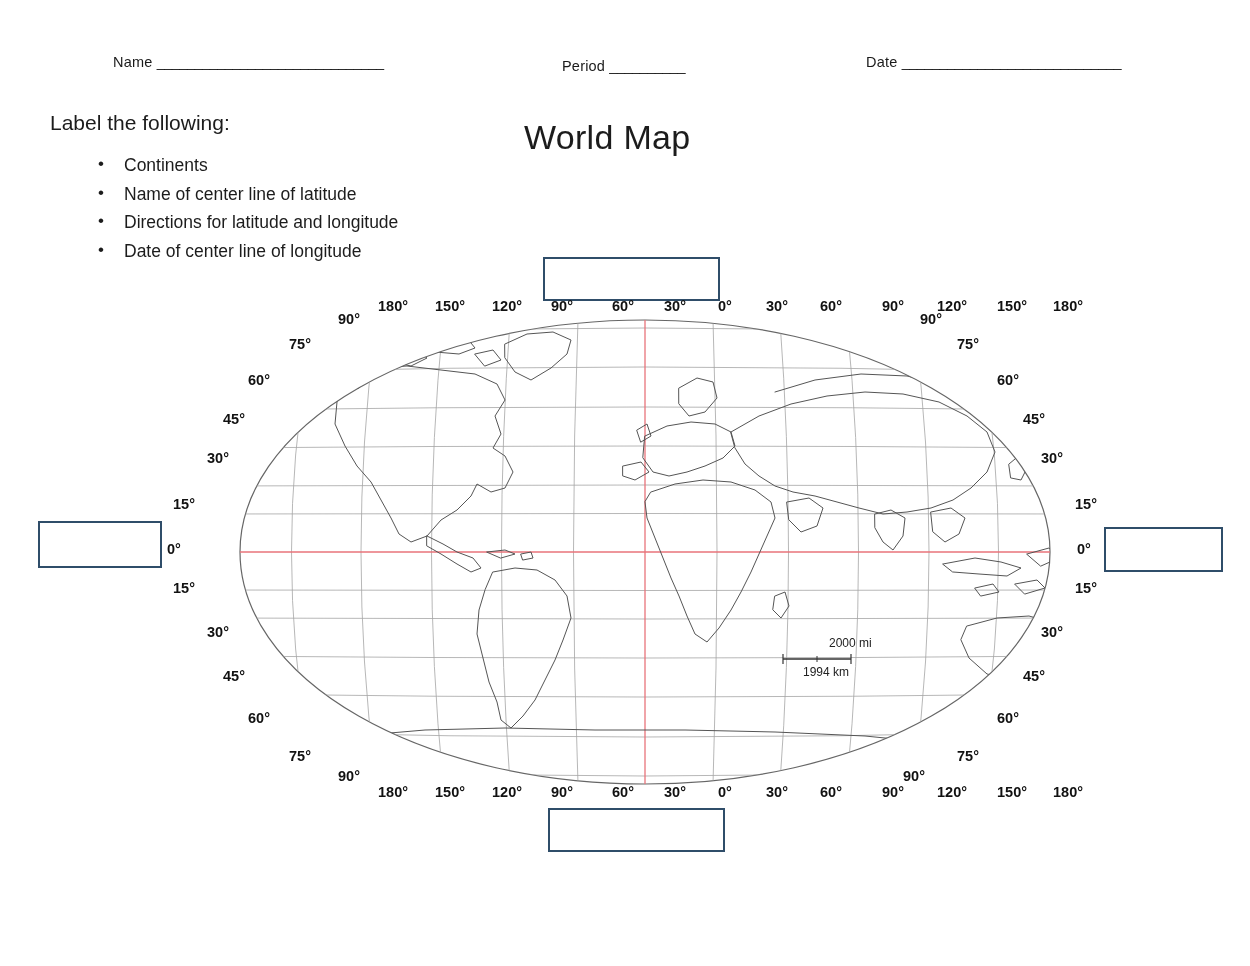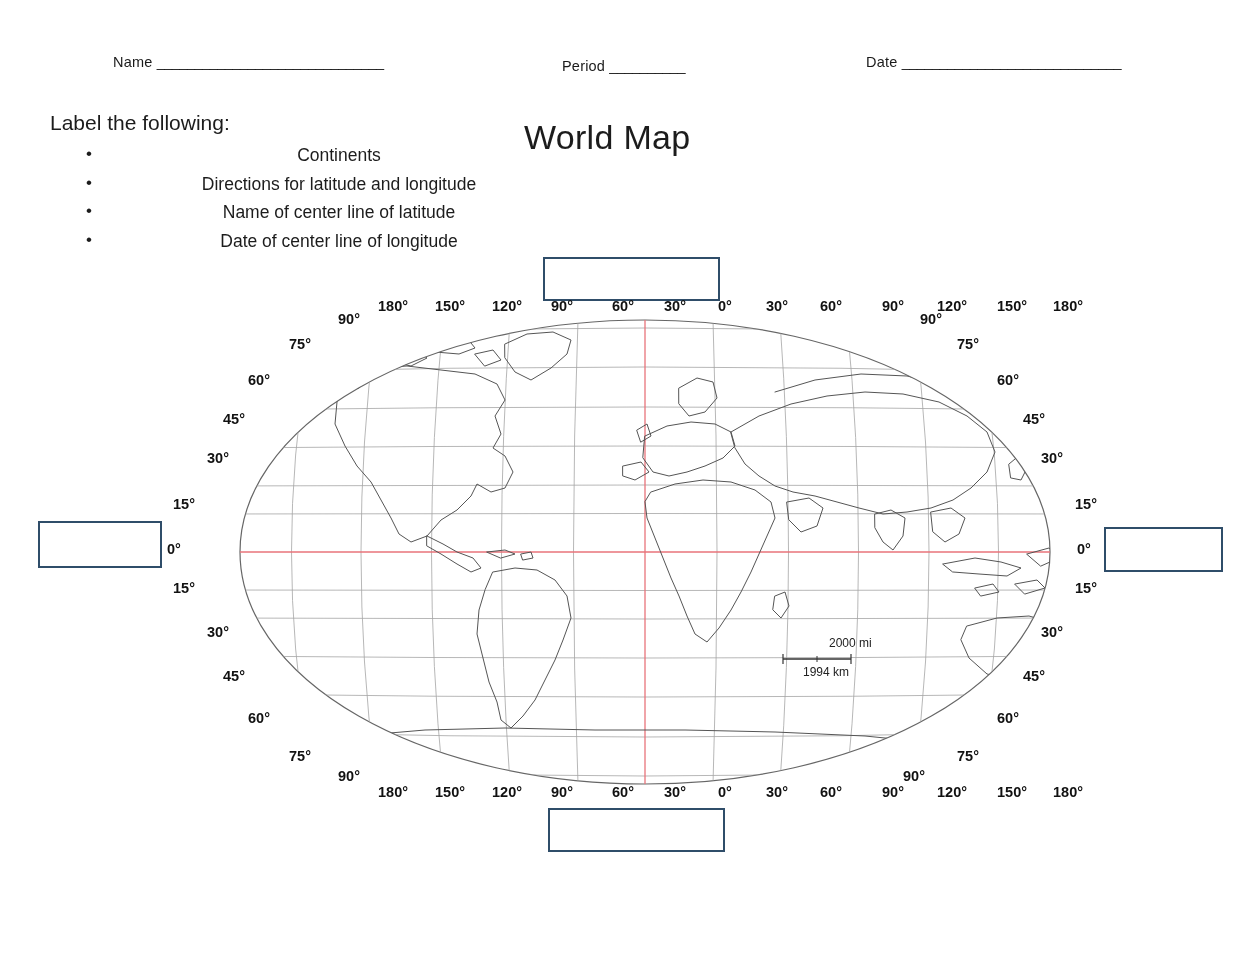--- a/index.html
+++ b/index.html
@@ -46,24 +46,23 @@
     top: 111px;
     width: 520px;
   }
   .instr-title {
     font-size: 21px;
     color: #1c1c1c;
     margin: 0 0 6px 0;
     font-weight: normal;
   }
   .instr-list {
-    margin: 4px;
+    margin: 16px;
     padding: 0 0 0 30px;
     list-style: none;
-    text-align: center;
   }
   .instr-list li {
     font-size: 17.5px;
     line-height: 28.5px;
     position: relative;
     padding-left: 28px;
     color: #1c1c1c;
   }
   .instr-list li::before {
     content: "\2022";
@@ -136,22 +135,22 @@
   <div class="hdr-field" id="hdr-date">
     <span class="hdr-label">Date</span>
     <span class="hdr-rule">_____________________________</span>
   </div>
 </div>
 
 <div class="instructions">
   <div class="instr-title">Label the following:</div>
   <ul class="instr-list">
     <li>Continents</li>
+    <li>Name of center line of latitude</li>
     <li>Directions for latitude and longitude</li>
-    <li>Name of center line of latitude</li>
     <li>Date of center line of longitude</li>
   </ul>
 </div>
 
 <div class="map-title">World Map</div>
 
 <div class="answer-box" id="box-top"></div>
 <div class="answer-box" id="box-bottom"></div>
 <div class="answer-box" id="box-left"></div>
 <div class="answer-box" id="box-right"></div>

